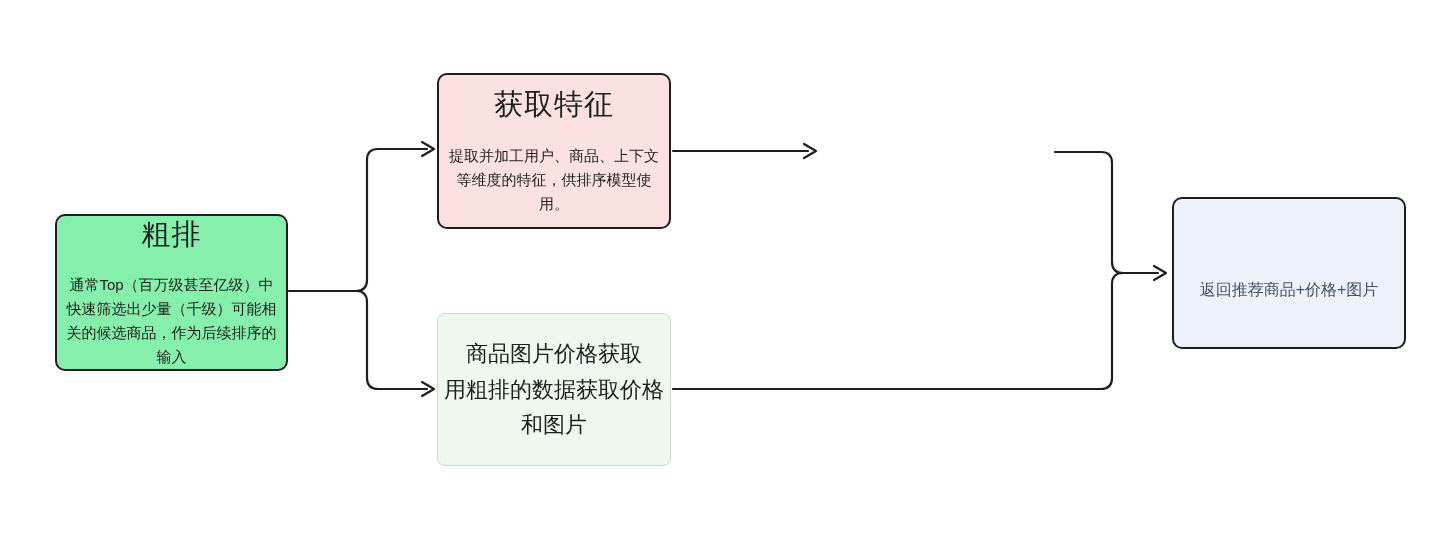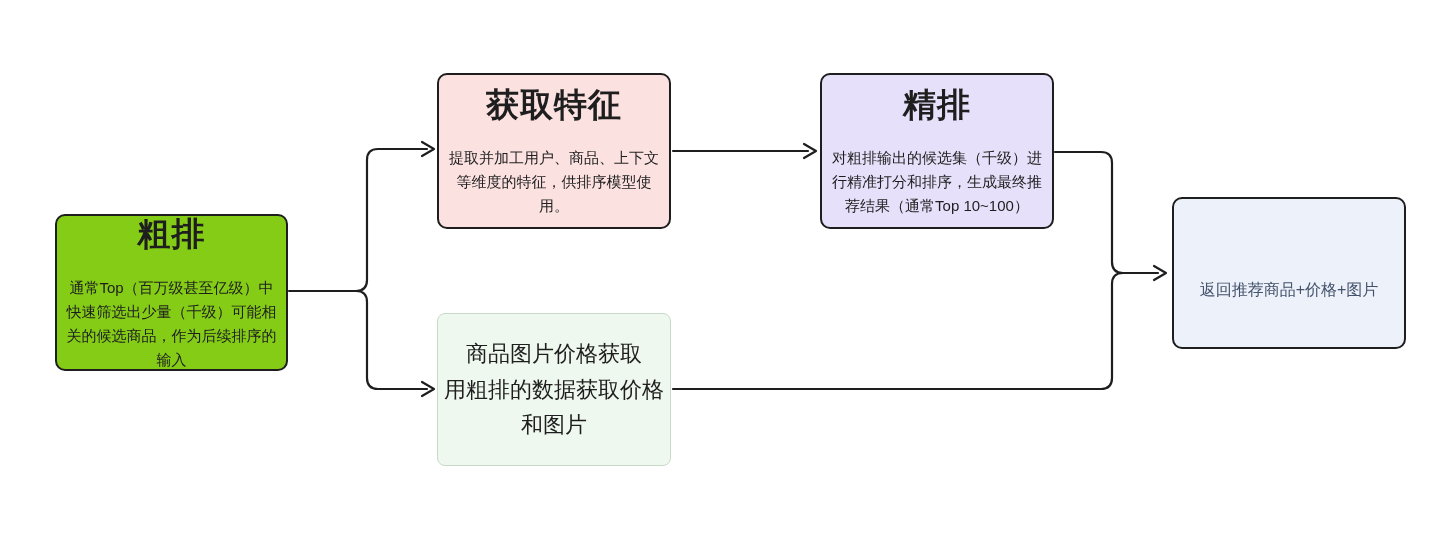--- a/index.html
+++ b/index.html
@@ -18,21 +18,21 @@
   .edges-svg path, .edges-svg polyline {
     fill: none; stroke-width: 2.2; stroke-linecap: round; stroke-linejoin: round;
   }
   .node {
     position: absolute; display: flex; flex-direction: column;
     align-items: center; justify-content: center;
     border: 2.2px solid #1e1e1e; border-radius: 10px;
     text-align: center;
   }
   .node-title {
-    font-size: 33px; font-weight: 700; line-height: 1.25; letter-spacing: 1px;
+    font-size: 29px; font-weight: 400; line-height: 1.25; letter-spacing: 1px;
   }
   .node-body {
     font-size: 15px; line-height: 1.6; margin-top: 21px; padding: 0 6px;
   }
   .node-coarse   { left: 55px;  top: 214px; width: 233px; height: 157px; }
   .node-features { left: 437px; top: 73px;  width: 234px; height: 156px; }
   .node-fine     { left: 820px; top: 73px;  width: 234px; height: 156px; }
   .node-imageprice {
     left: 437px; top: 313px; width: 234px; height: 153px;
     border-width: 1.5px; border-radius: 8px;
@@ -62,34 +62,30 @@
 
       <path d="M 1055 152 L 1101 152 Q 1112 152 1112 163 L 1112 262 Q 1112 273 1123 273"></path>
 
       <path d="M 673 389 L 1101 389 Q 1112 389 1112 378 L 1112 284 Q 1112 273 1123 273"></path>
 
       <path d="M 1123 273 L 1158 273"></path>
       <polyline points="1154,266 1166,273 1154,280"></polyline>
     </g>
   </svg>
 
-  <div class="node node-coarse" style="background-color: #84cc16;">
+  <div class="node node-coarse" style="background-color: #86efac;">
     <div class="node-title">粗排</div>
     <div class="node-body">通常Top（百万级甚至亿级）中快速筛选出少量（千级）可能相关的候选商品，作为后续排序的输入</div>
   </div>
 
   <div class="node node-features" style="background-color: rgb(252, 225, 225);">
     <div class="node-title">获取特征</div>
     <div class="node-body">提取并加工用户、商品、上下文等维度的特征，供排序模型使用。</div>
   </div>
 
-  <div class="node node-fine" style="background-color: rgb(230, 224, 250);">
-    <div class="node-title">精排</div>
-    <div class="node-body">对粗排输出的候选集（千级）进行精准打分和排序，生成最终推荐结果（通常Top 10~100）</div>
-  </div>
 
   <div class="node node-imageprice" style="background-color: rgb(239, 248, 238); border-color: rgb(201, 217, 201);">
     <div class="big-line">商品图片价格获取</div>
     <div class="big-line">用粗排的数据获取价格和图片</div>
   </div>
 
   <div class="node node-result" style="background-color: rgb(236, 241, 250);">
     <div class="result-label" style="color: rgb(68, 83, 107);">返回推荐商品+价格+图片</div>
   </div>
 

